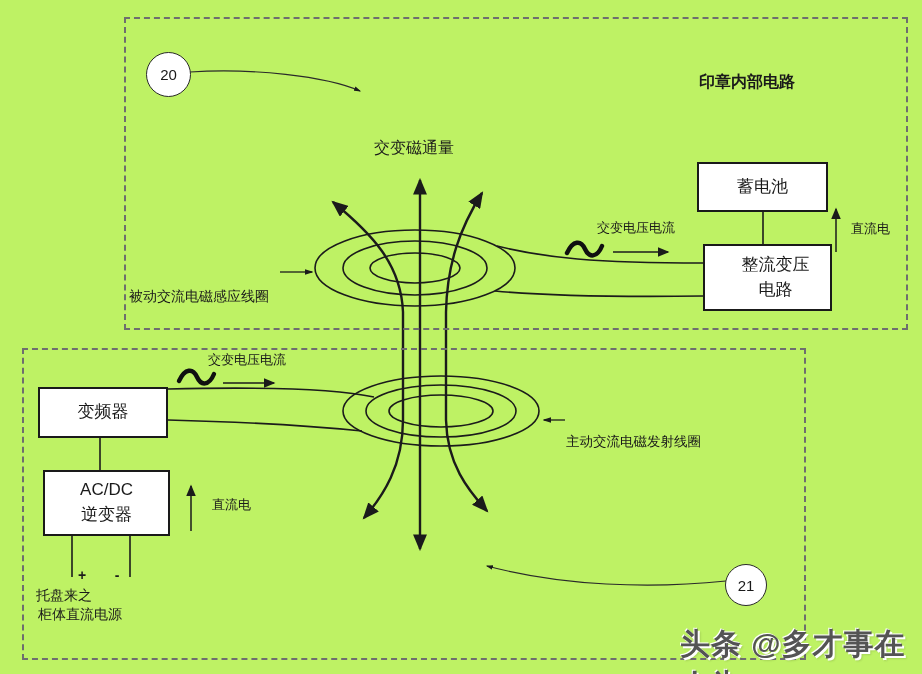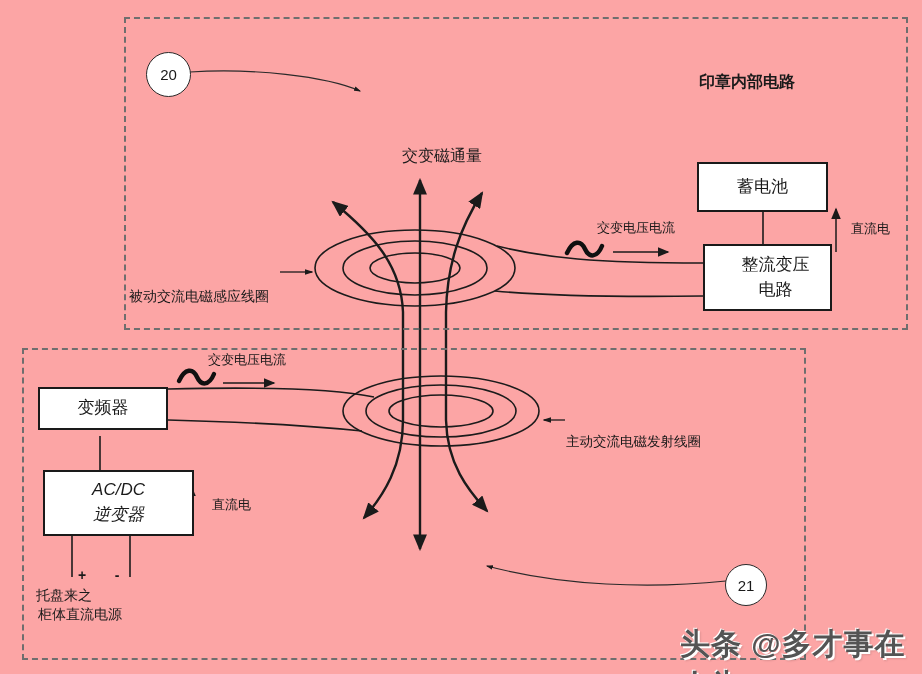--- a/index.html
+++ b/index.html
@@ -1,43 +1,43 @@
 <!DOCTYPE html>
 <html><head>
 <meta charset="utf-8">
 <style>
   html,body{margin:0;padding:0;background:#fff;}
   .canvas{
-    position:relative;width:922px;height:674px;background:#fca5a5;overflow:hidden;
+    position:relative;width:922px;height:674px;background:#bef264;overflow:hidden;
     font-family:"Liberation Sans","DejaVu Sans",sans-serif;color:#1a1a1a;
   }
   .art{position:absolute;left:0;top:0;width:922px;height:674px;}
   .dashed-box{position:absolute;border:2px dashed #6e6e6e;box-sizing:border-box;background:transparent;}
   .dbox-top{left:124px;top:17px;width:784px;height:313px;}
   .dbox-bottom{left:22px;top:348px;width:784px;height:312px;}
   .solid-box{
     position:absolute;border:2px solid #1a1a1a;box-sizing:border-box;background:#fff;
     display:flex;flex-direction:column;align-items:center;justify-content:center;
     font-size:17px;line-height:1.45;text-align:center;
   }
   .box-battery{left:697px;top:162px;width:131px;height:50px;}
   .box-rectifier{left:703px;top:244px;width:129px;height:67px;padding-left:16px;}
-  .box-inverter{left:38px;top:387px;width:130px;height:43px;}
-  .box-acdc{left:43px;top:470px;width:151px;height:66px;font-style:italic;}
+  .box-inverter{left:38px;top:387px;width:130px;height:51px;}
+  .box-acdc{left:43px;top:470px;width:127px;height:66px;}
   .badge{
     position:absolute;border:1.5px solid #2a2a2a;border-radius:50%;background:#fff;
     display:flex;align-items:center;justify-content:center;font-size:15px;
   }
   .badge-20{left:146px;top:52px;width:43px;height:43px;}
   .badge-21{left:725px;top:564px;width:40px;height:40px;}
   .lbl{position:absolute;white-space:nowrap;}
   .lbl-title{font-weight:bold;font-size:16px;text-align:right;}
   .t-top{left:635px;top:72px;width:160px;}
   .t-bottom{left:550px;top:611px;width:150px;}
-  .t-flux{left:374px;top:146px;font-size:16px;margin-left:28px;}
+  .t-flux{left:374px;top:138px;font-size:16px;}
   .t-ac-top{left:597px;top:219px;font-size:13px;}
   .t-dc-top{left:851px;top:220px;font-size:13px;}
   .t-coil-passive{left:129px;top:256px;font-size:14px;margin-top:32px;}
   .t-ac-bottom{left:208px;top:351px;font-size:13px;}
   .t-dc-bottom{left:212px;top:496px;font-size:13px;}
   .t-coil-active{left:566px;top:411px;font-size:13.5px;margin-top:22px;}
   .t-plus{left:74px;top:567px;width:16px;text-align:center;font-size:14px;font-weight:bold;}
   .t-minus{left:109px;top:567px;width:16px;text-align:center;font-size:14px;font-weight:bold;}
   .t-src1{left:36px;top:587px;width:100px;text-align:left;font-size:14px;}
   .t-src2{left:38px;top:606px;width:120px;text-align:left;font-size:14px;}

